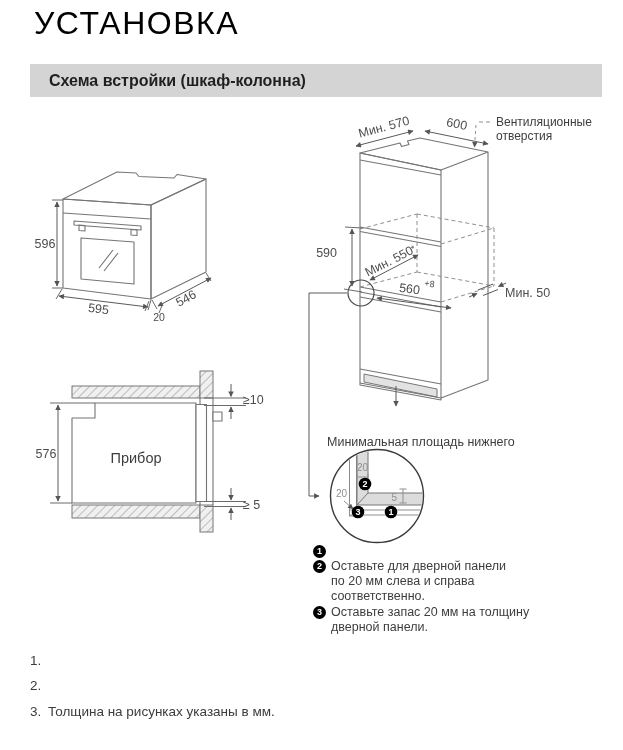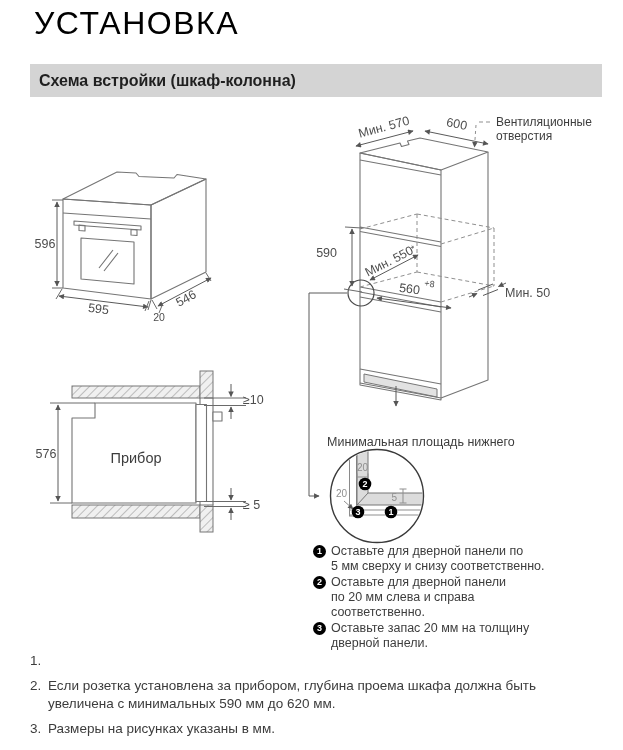--- a/index.html
+++ b/index.html
@@ -7,21 +7,21 @@
     width:623px; height:750px; position:relative; background:#ffffff;
     font-family:"Liberation Sans", sans-serif; overflow:hidden;
   }
   .title {
     position:absolute; left:34px; top:5px; font-size:32px; font-weight:400;
     letter-spacing:1.5px; color:#000000;
   }
   .section-bar {
     position:absolute; left:30px; top:64px; width:572px; height:33px;
     background:#d4d4d4; display:flex; align-items:center; box-sizing:border-box;
-    padding-left:9px; font-size:16px; font-weight:700; color:#1f1f1f;
+    padding-left:19px; font-size:16px; font-weight:700; color:#1f1f1f;
   }
   svg.diagram { position:absolute; left:0; top:0; }
   svg .geo   { fill:none; stroke:#757575; stroke-width:1.1; stroke-linejoin:round; }
   svg .geo-w { fill:#ffffff; stroke:#757575; stroke-width:1.1; stroke-linejoin:round; }
   svg .dimln { fill:none; stroke:#5a5a5a; stroke-width:1; }
   svg .ext   { fill:none; stroke:#6a6a6a; stroke-width:1; }
   svg .dash  { fill:none; stroke:#8f8f8f; stroke-width:1; stroke-dasharray:4 3; }
   svg text   { font-family:"Liberation Sans", sans-serif; }
   svg .dim    { font-size:12.5px; fill:#4d4d4d; }
   svg .dim-sm { font-size:10.5px; fill:#4d4d4d; }
@@ -201,42 +201,38 @@
   </g>
 </svg>
 
 <div class="vent-area-text">
   <div>Минимальная площадь нижнего</div>
 </div>
 
 <div class="notes">
   <div class="note">
     <span class="note-marker">1</span>
-    <div class="note-text">Оставьте для дверной панели по
-5 мм сверху и снизу соответственно.</div>
   </div>
   <div class="note">
     <span class="note-marker">2</span>
     <div class="note-text">Оставьте для дверной панели
 по 20 мм слева и справа
 соответственно.</div>
   </div>
   <div class="note">
     <span class="note-marker">3</span>
     <div class="note-text">Оставьте запас 20 мм на толщину
 дверной панели.</div>
   </div>
 </div>
 
 <div class="footnotes">
   <div class="footnote">
     <span class="fn-num">1.</span>
   </div>
   <div class="footnote">
     <span class="fn-num">2.</span>
-    <div class="fn-text">Если розетка установлена за прибором, глубина проема шкафа должна быть
-увеличена с минимальных 590 мм до 620 мм.</div>
   </div>
   <div class="footnote">
     <span class="fn-num">3.</span>
-    <div class="fn-text">Размеры на рисунках указаны в мм.</div>
+    <div class="fn-text">Толщина на рисунках указаны в мм.</div>
   </div>
 </div>
 
 </body></html>

